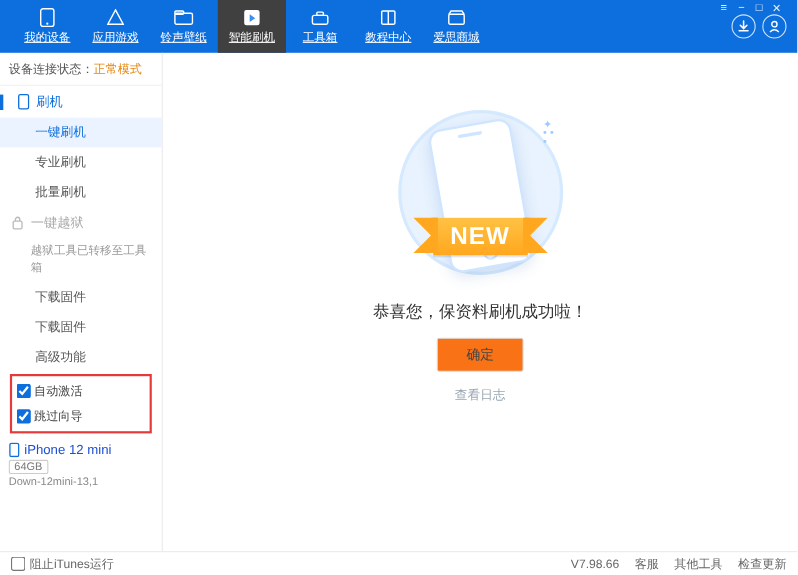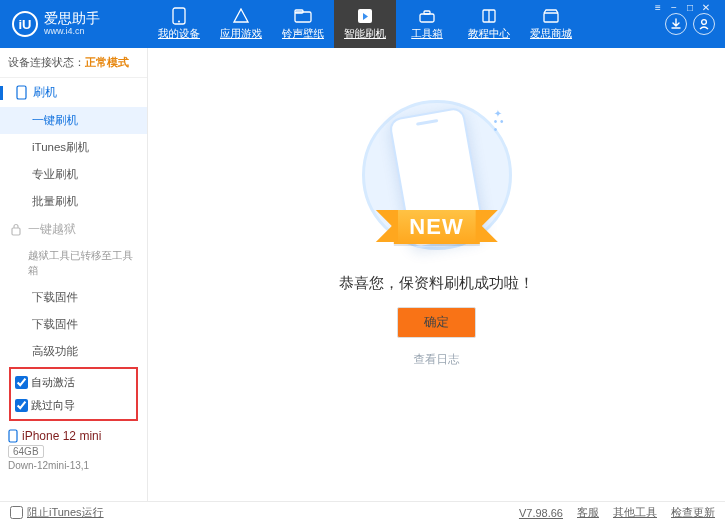--- a/index.html
+++ b/index.html
@@ -14,72 +14,65 @@
 .ttab { width: 62px; display: flex; flex-direction: column; align-items: center; justify-content: center; gap: 2px; font-size: 10.5px; cursor: pointer; text-decoration: underline; }
 .ttab.active { background: #404040; }
 .ttab .ti { width: 18px; height: 18px; display: flex; align-items: center; justify-content: center; }
 .tit-right { display: flex; align-items: center; gap: 6px; color: #fff; margin-left: auto; }
 .win-ctl { display: flex; gap: 2px; font-size: 10px; margin-right: 6px; opacity: .9; position: absolute; top: 2px; right: 6px; }
 .win-ctl span { width: 14px; text-align: center; cursor: pointer; }
 .circ-btn { width: 22px; height: 22px; border: 1.5px solid rgba(255,255,255,.8); border-radius: 50%; display: flex; align-items: center; justify-content: center; cursor: pointer; font-size: 12px; }
 .body-row { display: flex; height: calc(100% - 48px - 22px); }
 .sidebar { width: 148px; border-right: 1px solid #eaeaea; display: flex; flex-direction: column; font-size: 12px; color: #333; overflow: hidden; }
 .conn-bar { padding: 7px 8px; border-bottom: 1px solid #f0f0f0; font-size: 11px; color: #555; }
-.conn-mode { color: #e7870f; font-weight: 700; }
+.conn-mode { color: #e7870f; font-weight: 400; }
 .cat { display: flex; align-items: center; gap: 6px; padding: 6px 10px; color: #555; font-size: 12px; }
 .cat.blue { color: #0d6fde; }
 .cat .bar { width: 3px; height: 14px; background: #0d6fde; margin-left: -10px; margin-right: 7px; }
 .sub { padding: 6px 10px 6px 32px; cursor: pointer; color: #555; font-size: 11.5px; }
 .sub.active { background: #eaf3ff; color: #0d6fde; }
 .cat.grey { color: #aaa; }
 .note-box { margin: 4px 10px 6px 28px; font-size: 10.5px; color: #999; line-height: 1.45; }
 .chk-row { border: 2px solid #e63a3a; margin: 2px 9px; padding: 6px 4px; display: flex; gap: 8px; font-size: 11px; color: #444; flex-direction: column; }
 .chk-row label { display: flex; align-items: center; gap: 3px; }
 .chk-row input { accent-color: #0d6fde; }
 .dev-block { padding: 6px 8px 4px 8px; }
-.dev-name { color: #7f1d1d; font-size: 12px; font-weight: 500; display: flex; gap: 4px; }
+.dev-name { color: #1d4ed8; font-size: 12px; font-weight: 500; display: flex; gap: 4px; }
 .dev-badge { display: inline-block; border: 1px solid #ccc; border-radius: 2px; padding: 0 4px; font-size: 10px; color: #777; margin-top: 2px; }
 .dev-sub { font-size: 10px; color: #888; margin-top: 2px; }
 .main { flex: 1; position: relative; display: flex; flex-direction: column; align-items: center; justify-content: flex-start; padding-top: 52px; }
 .phone-img { position: relative; width: 150px; height: 150px; }
 .circle-bg { width: 150px; height: 150px; border-radius: 50%; background: #e9f3ff; border: 3px solid #d6eaff; }
 .phone { position: absolute; left: 50%; top: 52%; transform: translate(-50%,-50%) rotate(-10deg); width: 76px; height: 132px; background: #fff; border: 2px solid #cfe5ff; border-radius: 12px; box-shadow: 0 4px 14px rgba(20,80,160,.15); }
 .phone:before { content: ""; position: absolute; top: 6px; left: 50%; transform: translateX(-50%); width: 22px; height: 3px; border-radius: 2px; background: #cfe5ff; }
 .phone:after { content: ""; position: absolute; bottom: 5px; left: 50%; transform: translateX(-50%); width: 10px; height: 10px; border-radius: 50%; border: 2px solid #cfe5ff; }
-.ribbon { position: absolute; left: 50%; bottom: 6px; transform: translateX(-50%); background: linear-gradient(#ffc244,#ffa71e); color: #fff; font-weight: 800; font-family: Arial, sans-serif; font-size: 22px; padding: 4px 16px; letter-spacing: 1px; box-shadow: 0 2px 0 rgba(0,0,0,.1); }
+.ribbon { position: absolute; left: 50%; bottom: 18px; transform: translateX(-50%); background: linear-gradient(#ffc244,#ffa71e); color: #fff; font-weight: 800; font-family: Arial, sans-serif; font-size: 22px; padding: 4px 16px; letter-spacing: 1px; box-shadow: 0 2px 0 rgba(0,0,0,.1); }
 .ribbon:before, .ribbon:after { content: ""; position: absolute; top: 0; width: 0; height: 0; border: 16px solid #ffa71e; }
 .ribbon:before { left: -18px; border-left-color: transparent; border-right-width: 6px; }
 .ribbon:after { right: -18px; border-right-color: transparent; border-left-width: 6px; }
 .dots { position: absolute; right: 8px; top: 10px; color: #9dcaff; font-size: 10px; line-height: .8; }
 .success-txt { margin-top: 24px; font-size: 15px; color: #333; }
 .ok-btn { margin-top: 14px; border: 1px solid #ddd; background: #f97316; padding: 6px 26px; font-size: 12.5px; color: #444; cursor: pointer; border-radius: 2px; }
 .log-link { margin-top: 14px; font-size: 11.5px; color: #9aa6b2; cursor: pointer; }
-.footer { height: 22px; border-top: 1px solid #eaeaea; display: flex; align-items: center; font-size: 11px; color: #666; padding: 0 10px; text-decoration: underline; }
+.footer { height: 22px; border-top: 1px solid #eaeaea; display: flex; align-items: center; font-size: 11px; color: #666; padding: 0 10px; }
 .footer label { display: flex; align-items: center; gap: 4px; }
 .footer .spacer { flex: 1; }
 .footer .flink { margin-left: 14px; cursor: pointer; }
 svg { display: block; }
 </style>
 </head>
 <body>
 
 <div class="titlebar">
   <div class="win-ctl">
     <span>≡</span>
     <span>−</span>
     <span>□</span>
     <span>✕</span>
   </div>
-  <div class="logo-block">
-    <div class="logo-ico">iU</div>
-    <div class="logo-txt">
-      <span class="app-name">爱思助手</span>
-      <span class="app-url">www.i4.cn</span>
-    </div>
-  </div>
   <div class="top-tabs">
     <div class="ttab">
       <span class="ti">
           <svg width="14" height="18" viewBox="0 0 14 18">
             <rect x="1" y="1" width="12" height="16" rx="2" fill="none" stroke="#fff" stroke-width="1.3"></rect>
             <circle cx="7" cy="14.5" r="1" fill="#fff"></circle>
           </svg>
         </span>
       <span>我的设备</span>
     </div>
@@ -160,21 +153,20 @@
     <div class="cat blue">
       <span class="bar"></span>
       <span>
           <svg width="11" height="15" viewBox="0 0 11 15">
             <rect x="1" y="1" width="9" height="13" rx="1.6" fill="none" stroke="#0d6fde" stroke-width="1.2"></rect>
           </svg>
         </span>
       <span>刷机</span>
     </div>
     <div class="sub active">一键刷机</div>
-    <div class="sub">iTunes刷机</div>
     <div class="sub">专业刷机</div>
     <div class="sub">批量刷机</div>
     <div class="cat grey">
       <span>
           <svg width="12" height="13" viewBox="0 0 12 13">
             <rect x="2" y="5" width="8" height="7" rx="1.2" fill="none" stroke="#bbb" stroke-width="1.2"></rect>
             <path d="M4 5 V3.5 a2 2 0 0 1 4 0 V5" fill="none" stroke="#bbb" stroke-width="1.2"></path>
           </svg>
         </span>
       <span>一键越狱</span>

